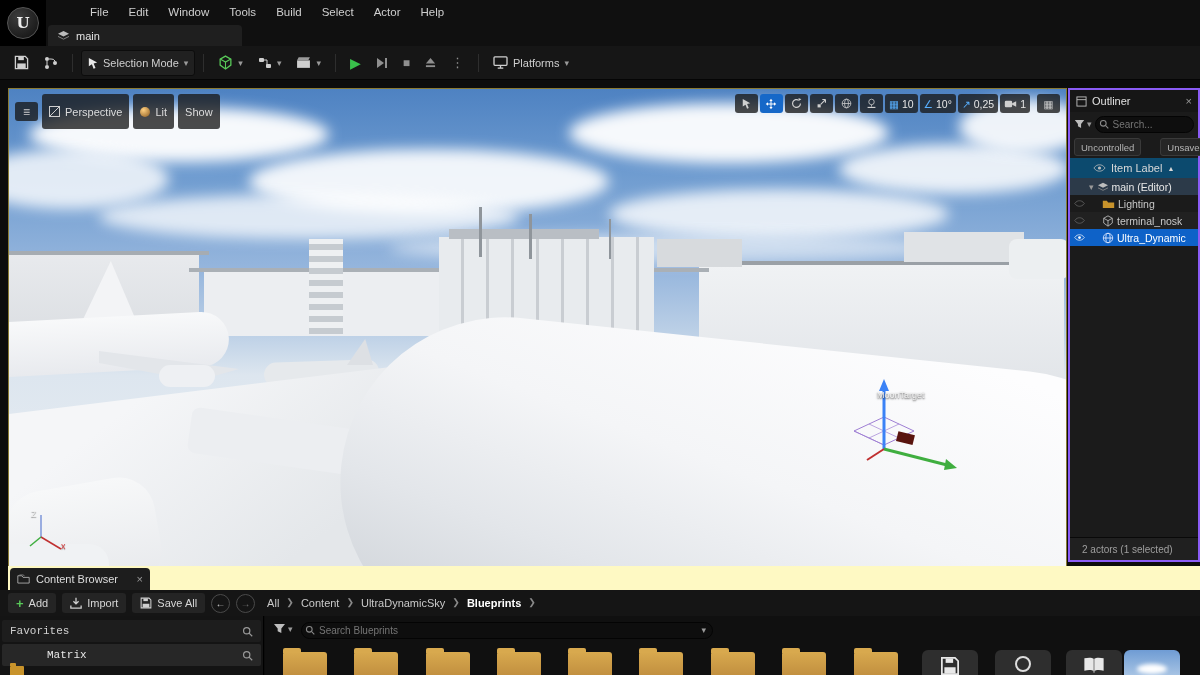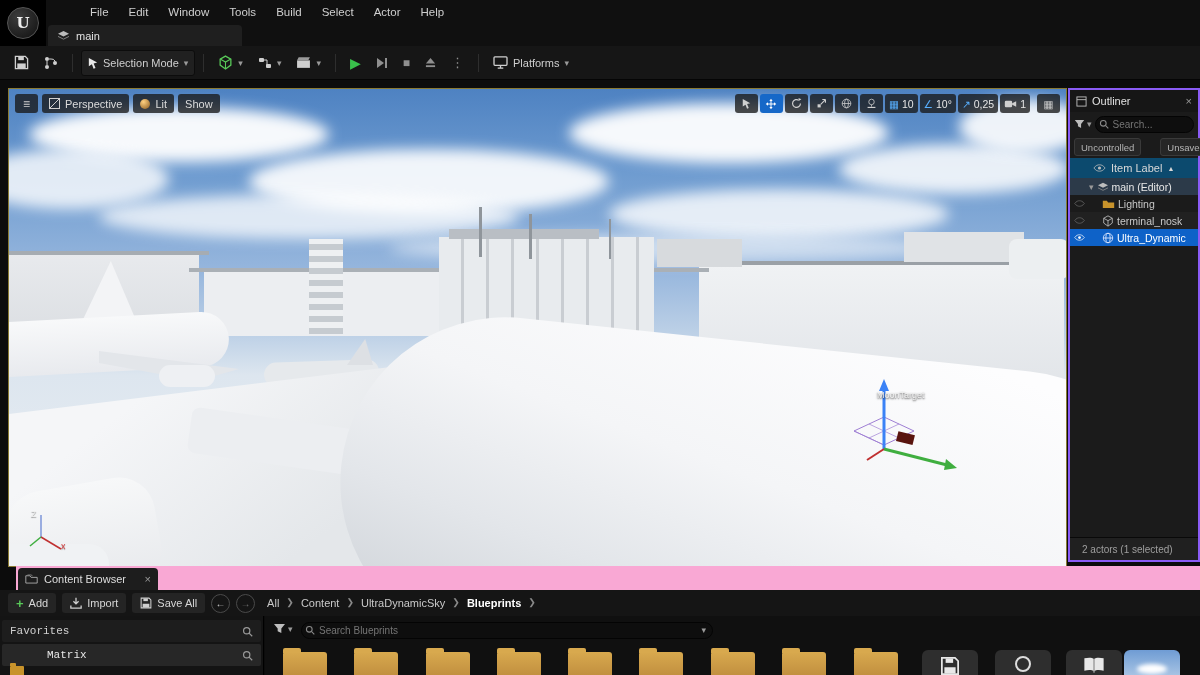--- a/index.html
+++ b/index.html
@@ -29,21 +29,21 @@
 
   
   .viewport{position:absolute;left:8px;top:88px;width:1057px;height:477px;border:1px solid #8a7a33;background:#9db8d8;overflow:hidden;}
   .sky{position:absolute;inset:0;background:linear-gradient(180deg,#4e82c2 0%,#6f9cd0 18%,#96b6dd 38%,#bfd2e7 52%,#dde6ef 60%,#eceff3 100%);}
   .cloud{position:absolute;background:#fff;border-radius:50%;filter:blur(7px);}
   .shape{position:absolute;}
   .gizmo-label{position:absolute;left:868px;top:301px;font-size:9px;color:#f2f2f2;text-shadow:0 1px 2px rgba(0,0,0,.8);z-index:8;}
   .axis-label{position:absolute;font-size:9px;z-index:8;text-shadow:0 1px 1px rgba(0,0,0,.4);}
   .vp-tl{position:absolute;left:6px;top:5px;display:flex;gap:4px;align-items:center;z-index:10;}
   .vp-tr{position:absolute;right:6px;top:5px;display:flex;gap:2px;align-items:center;z-index:10;}
-  .vp-pill{height:19px;background:rgba(24,24,24,.78);border-radius:3px;display:flex;align-items:center;gap:5px;padding:0 7px;color:#dcdcdc;font-size:11px;}
+  .vp-pill{height:35px;background:rgba(24,24,24,.78);border-radius:3px;display:flex;align-items:center;gap:5px;padding:0 7px;color:#dcdcdc;font-size:11px;}
   .vp-sq{height:19px;min-width:15px;background:rgba(24,24,24,.78);border-radius:3px;display:flex;align-items:center;justify-content:center;gap:3px;padding:0 4px;color:#cfcfcf;font-size:10.5px;}
   .vp-sq.active{background:#1668c8;color:#fff;}
   .blue-ic{color:#58b0ff;}
   .orb{width:10px;height:10px;border-radius:50%;background:radial-gradient(circle at 35% 30%,#ffd080,#8a5a20);}
   .persp-ic{width:9px;height:9px;border:1px solid #cfcfcf;background:linear-gradient(135deg,transparent 46%,#cfcfcf 46%,#cfcfcf 54%,transparent 54%);}
 
   
   .outliner{position:absolute;left:1068px;top:88px;width:132px;height:474px;background:#1b1b1b;border:2px solid #8b5cf6;
             display:flex;flex-direction:column;box-sizing:border-box;}
   .out-title{height:22px;flex:none;display:flex;align-items:center;gap:5px;padding:0 6px;background:#161616;color:#e0e0e0;}
@@ -60,21 +60,21 @@
   .orow{height:17px;display:flex;align-items:center;gap:3px;padding:0 3px;white-space:nowrap;overflow:hidden;color:#c8c8c8;}
   .orow .lbl{overflow:hidden;text-overflow:clip;}
   .orow.current{background:#2c3a49;color:#e8e8e8;}
   .orow.alt{background:#212121;}
   .orow.selected{background:#0e62c8;color:#fff;}
   .eye-slot{width:13px;flex:none;display:flex;justify-content:center;color:#8f8f8f;}
   .indent{width:10px;flex:none;}
   .out-status{height:22px;flex:none;background:#202020;border-top:1px solid #090909;display:flex;align-items:center;padding:0 12px;font-size:10px;color:#9f9f9f;}
 
   
-  .cb-tabbar{position:absolute;left:16px;top:566px;right:0;height:24px;background:#f9a8d4;}
+  .cb-tabbar{position:absolute;left:8px;top:566px;right:0;height:24px;background:#fef9c3;}
   .cb-tab{position:absolute;left:2px;top:2px;height:22px;width:140px;background:#1d1d1d;border-radius:4px 4px 0 0;
           display:flex;align-items:center;gap:6px;padding:0 7px;color:#dedede;box-sizing:border-box;}
   .cb-toolbar{position:absolute;left:0;top:590px;right:0;height:26px;background:#151515;display:flex;align-items:center;gap:6px;padding:0 8px;}
   .cb-btn{height:20px;background:#242424;border-radius:3px;display:flex;align-items:center;gap:5px;padding:0 8px;color:#d6d6d6;}
   .plus{color:#58c858;font-weight:bold;font-size:13px;line-height:1;}
   .nav-circle{width:17px;height:17px;border-radius:50%;border:1px solid #4a4a4a;display:flex;align-items:center;justify-content:center;color:#cfcfcf;font-size:10px;}
   .crumbs{display:flex;align-items:flex-start;gap:7px;margin-left:6px;color:#c9c9c9;}
   .crumb-sep{font-size:9px;color:#8a8a8a;}
   .crumb.last{color:#fff;font-weight:bold;}
   .cb-left{position:absolute;left:0;top:616px;width:264px;height:59px;background:#141414;border-right:1px solid #000;overflow:hidden;padding-top:4px;box-sizing:border-box;font-family:Liberation Mono, monospace;}

